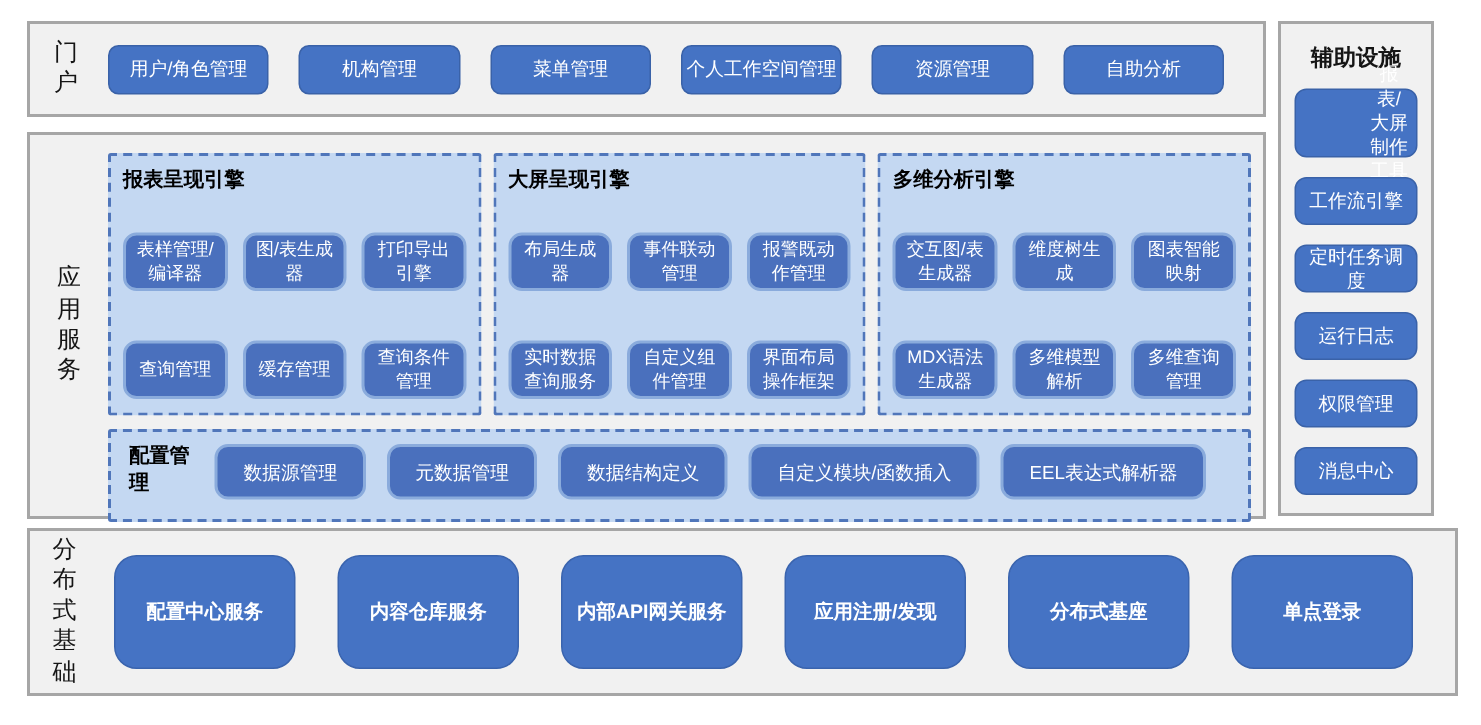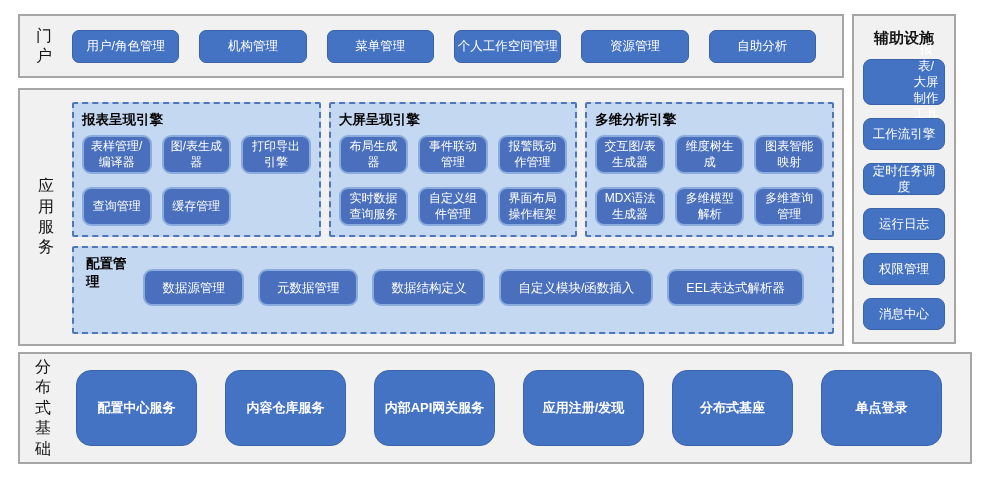--- a/index.html
+++ b/index.html
@@ -27,21 +27,21 @@
   
   .apps{left:18px;top:88px;width:826px;height:258px;display:flex;}
   .apps .vlabel-col{width:52px;flex:none;}
   .apps-content{flex:1;display:flex;flex-direction:column;gap:9px;padding:12px 8px 10px 0;}
   .engines{flex:1;display:flex;gap:8px;}
   .panel{background:#c4d8f2;border:2px dashed #5076ba;border-radius:2px;box-sizing:border-box;}
   .engine{flex:1;display:flex;flex-direction:column;padding:4px 8px 9px;}
   .panel-title{text-align:left;font-weight:bold;font-size:13.5px;color:#000;padding:3px 0 6px;}
   .engine-grid{flex:1;display:grid;grid-template-columns:repeat(3,1fr);grid-template-rows:1fr 1fr;
                gap:13px 10px;}
-  .inner{background:#4a70bd;border:2px solid #8aabdc;border-radius:9px;font-size:12px;padding:2px 3px;}
+  .inner{background:#4a70bd;border:2px solid #8aabdc;border-radius:9px;font-size:12px;padding:2px 3px;margin-top:20px;}
 
   
   .config{height:88px;display:flex;flex-direction:row;padding:4px 12px 9px;}
   .config-row{flex:1;display:flex;align-items:center;justify-content:space-between;gap:14px;padding:0 16px;}
   .config-row .node{height:37px;padding:0 17px;font-size:12.5px;white-space:nowrap;
                     background:#4a70bd;border:2px solid #8aabdc;border-radius:9px;}
 
   
   .aux{left:852px;top:14px;width:104px;height:330px;display:flex;flex-direction:column;padding:7px 9px 10px;}
   .aux-title{text-align:center;font-weight:bold;font-size:15px;color:#151515;padding:6px 0 11px;}
@@ -82,20 +82,21 @@
       <div class="engines">
 
         <div class="panel engine">
           <div class="panel-title">报表呈现引擎</div>
           <div class="engine-grid">
             <div class="node inner">表样管理/编译器</div>
             <div class="node inner">图/表生成器</div>
             <div class="node inner">打印导出引擎</div>
             <div class="node inner">查询管理</div>
             <div class="node inner">缓存管理</div>
+            <div class="node inner">查询条件管理</div>
           </div>
         </div>
 
         <div class="panel engine">
           <div class="panel-title">大屏呈现引擎</div>
           <div class="engine-grid">
             <div class="node inner">布局生成器</div>
             <div class="node inner">事件联动管理</div>
             <div class="node inner">报警既动作管理</div>
             <div class="node inner">实时数据查询服务</div>

